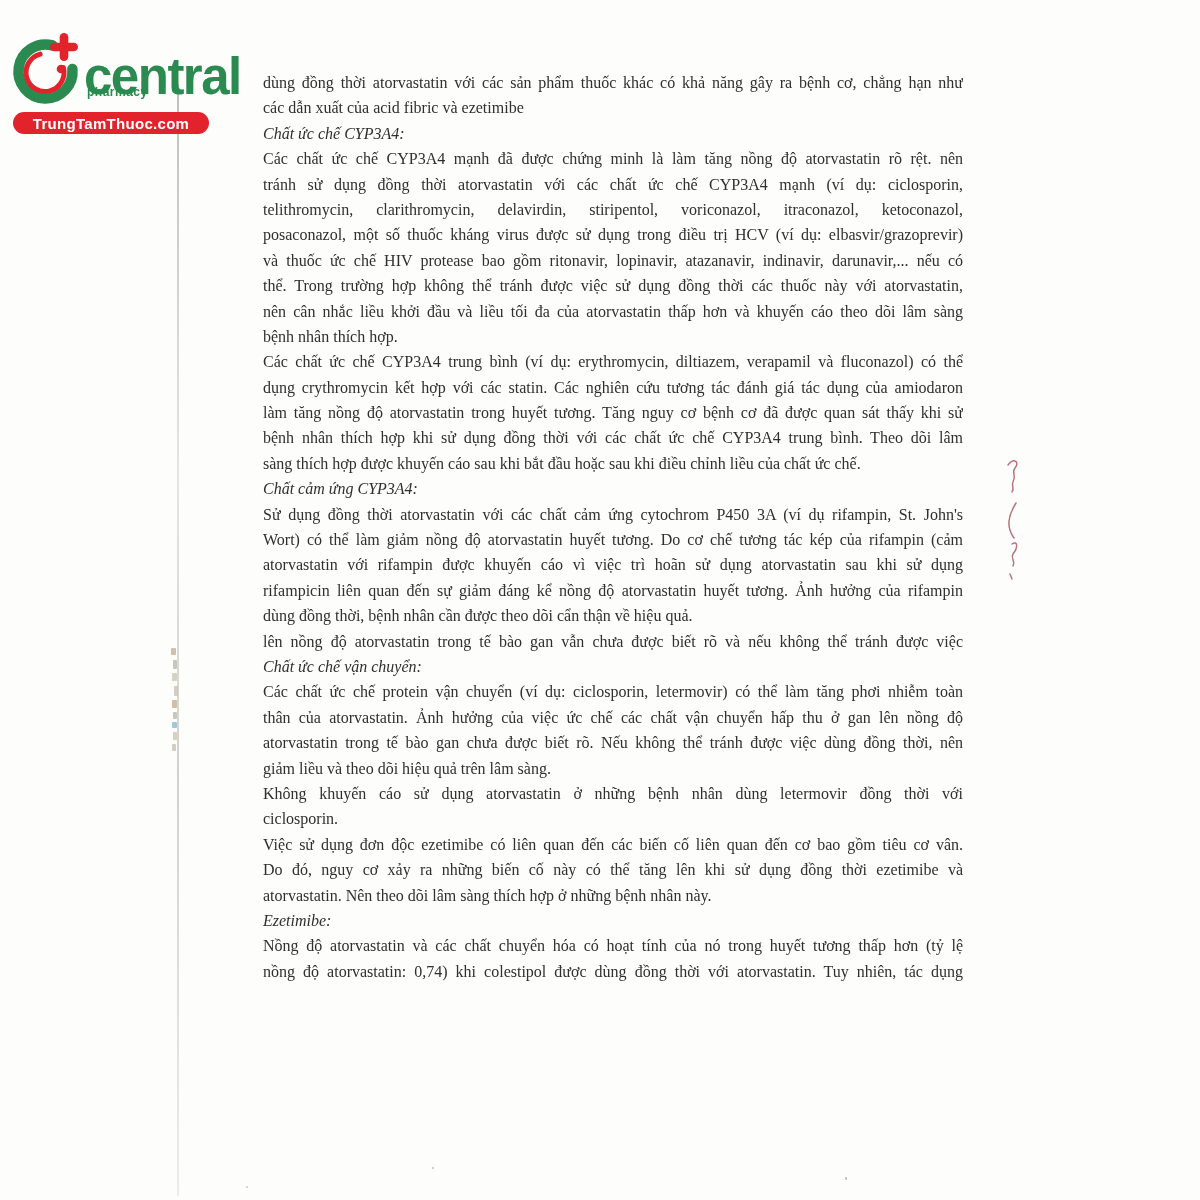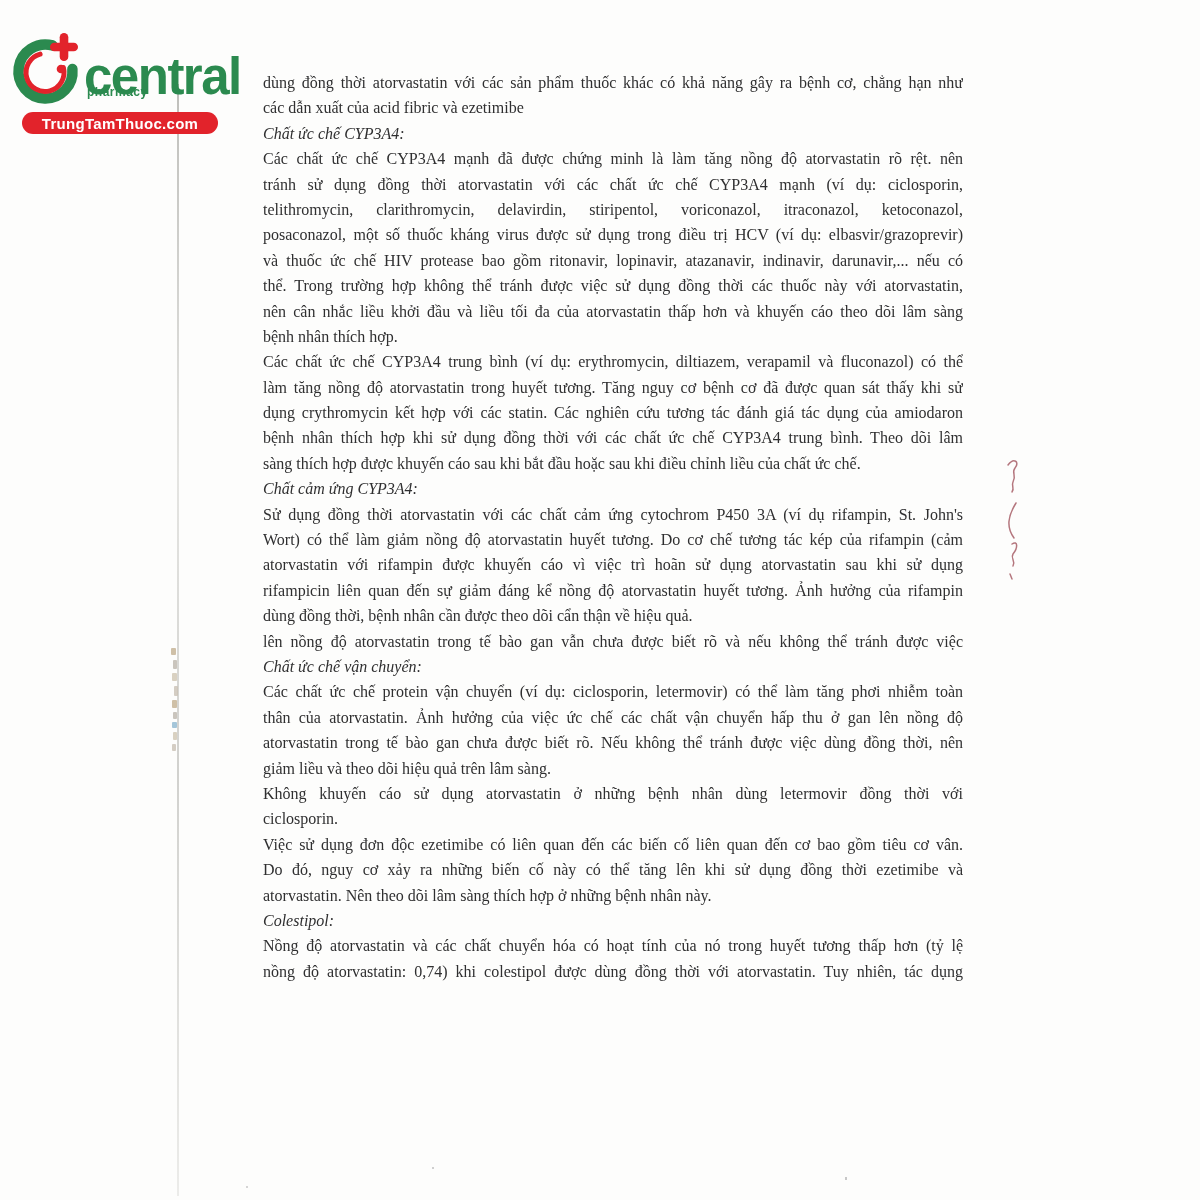--- a/index.html
+++ b/index.html
@@ -26,21 +26,21 @@
     position:absolute;left:84px;top:51px;
     font-family:"Liberation Sans", sans-serif;font-weight:bold;
     font-size:51px;line-height:1;letter-spacing:-1.5px;color:var(--green,#2b8a4f);
   }
   .brand-sub{
     position:absolute;left:87px;top:86px;
     font-family:"Liberation Sans", sans-serif;font-weight:bold;
     font-size:12px;line-height:1;letter-spacing:.5px;color:var(--green,#2b8a4f);
   }
   .badge{
-    position:absolute;left:22px;top:112px;width:196px;height:22px;
+    position:absolute;left:13px;top:112px;width:196px;height:22px;
     background:var(--red,#e2232b);border-radius:12px;
     display:flex;align-items:center;justify-content:center;
   }
   .badge span{
     font-family:"Liberation Sans", sans-serif;font-weight:bold;
     font-size:15px;color:#fff;letter-spacing:.3px;white-space:nowrap;
   }
 
   
   .doc{
@@ -99,42 +99,42 @@
       <div class="line heading">Chất ức chế CYP3A4:</div>
       <div class="line just">Các chất ức chế CYP3A4 mạnh đã được chứng minh là làm tăng nồng độ atorvastatin rõ rệt. nên</div>
       <div class="line just">tránh sử dụng đồng thời atorvastatin với các chất ức chế CYP3A4 mạnh (ví dụ: ciclosporin,</div>
       <div class="line just">telithromycin, clarithromycin, delavirdin, stiripentol, voriconazol, itraconazol, ketoconazol,</div>
       <div class="line just">posaconazol, một số thuốc kháng virus được sử dụng trong điều trị HCV (ví dụ: elbasvir/grazoprevir)</div>
       <div class="line just">và thuốc ức chế HIV protease bao gồm ritonavir, lopinavir, atazanavir, indinavir, darunavir,... nếu có</div>
       <div class="line just">thể. Trong trường hợp không thể tránh được việc sử dụng đồng thời các thuốc này với atorvastatin,</div>
       <div class="line just">nên cân nhắc liều khởi đầu và liều tối đa của atorvastatin thấp hơn và khuyến cáo theo dõi lâm sàng</div>
       <div class="line flush">bệnh nhân thích hợp.</div>
       <div class="line just">Các chất ức chế CYP3A4 trung bình (ví dụ: erythromycin, diltiazem, verapamil và fluconazol) có thể</div>
+      <div class="line just">dụng crythromycin kết hợp với các statin. Các nghiên cứu tương tác đánh giá tác dụng của amiodaron</div>
       <div class="line just">làm tăng nồng độ atorvastatin trong huyết tương. Tăng nguy cơ bệnh cơ đã được quan sát thấy khi sử</div>
-      <div class="line just">dụng crythromycin kết hợp với các statin. Các nghiên cứu tương tác đánh giá tác dụng của amiodaron</div>
       <div class="line just">bệnh nhân thích hợp khi sử dụng đồng thời với các chất ức chế CYP3A4 trung bình. Theo dõi lâm</div>
       <div class="line flush">sàng thích hợp được khuyến cáo sau khi bắt đầu hoặc sau khi điều chỉnh liều của chất ức chế.</div>
       <div class="line heading">Chất cảm ứng CYP3A4:</div>
       <div class="line just">Sử dụng đồng thời atorvastatin với các chất cảm ứng cytochrom P450 3A (ví dụ rifampin, St. John's</div>
       <div class="line just">Wort) có thể làm giảm nồng độ atorvastatin huyết tương. Do cơ chế tương tác kép của rifampin (cảm</div>
       <div class="line just">atorvastatin với rifampin được khuyến cáo vì việc trì hoãn sử dụng atorvastatin sau khi sử dụng</div>
       <div class="line just">rifampicin liên quan đến sự giảm đáng kể nồng độ atorvastatin huyết tương. Ảnh hưởng của rifampin</div>
       <div class="line flush">dùng đồng thời, bệnh nhân cần được theo dõi cẩn thận về hiệu quả.</div>
       <div class="line just">lên nồng độ atorvastatin trong tế bào gan vẫn chưa được biết rõ và nếu không thể tránh được việc</div>
       <div class="line heading">Chất ức chế vận chuyển:</div>
       <div class="line just">Các chất ức chế protein vận chuyển (ví dụ: ciclosporin, letermovir) có thể làm tăng phơi nhiễm toàn</div>
       <div class="line just">thân của atorvastatin. Ảnh hưởng của việc ức chế các chất vận chuyển hấp thu ở gan lên nồng độ</div>
       <div class="line just">atorvastatin trong tế bào gan chưa được biết rõ. Nếu không thể tránh được việc dùng đồng thời, nên</div>
       <div class="line flush">giảm liều và theo dõi hiệu quả trên lâm sàng.</div>
       <div class="line just">Không khuyến cáo sử dụng atorvastatin ở những bệnh nhân dùng letermovir đồng thời với</div>
       <div class="line flush">ciclosporin.</div>
       <div class="line just">Việc sử dụng đơn độc ezetimibe có liên quan đến các biến cố liên quan đến cơ bao gồm tiêu cơ vân.</div>
       <div class="line just">Do đó, nguy cơ xảy ra những biến cố này có thể tăng lên khi sử dụng đồng thời ezetimibe và</div>
       <div class="line flush">atorvastatin. Nên theo dõi lâm sàng thích hợp ở những bệnh nhân này.</div>
-      <div class="line heading">Colestipol:</div>
+      <div class="line heading">Ezetimibe:</div>
       <div class="line just">Nồng độ atorvastatin và các chất chuyển hóa có hoạt tính của nó trong huyết tương thấp hơn (tỷ lệ</div>
       <div class="line just">nồng độ atorvastatin: 0,74) khi colestipol được dùng đồng thời với atorvastatin. Tuy nhiên, tác dụng</div>
     </main>
 
   <svg class="scribble" viewBox="0 0 30 140">
     <g fill="none" stroke="#a85f68" stroke-width="1.5" stroke-linecap="round">
       <path d="M10 10 C16 2 22 7 17 13 C13 18 19 20 15 27 C13 31 17 33 14 37"></path>
       <path d="M18 48 C10 61 8 72 16 83"></path>
       <path d="M14 89 C20 85 20 93 15 99 C12 104 18 105 15 111"></path>
       <path d="M12 119 l2 5"></path>

